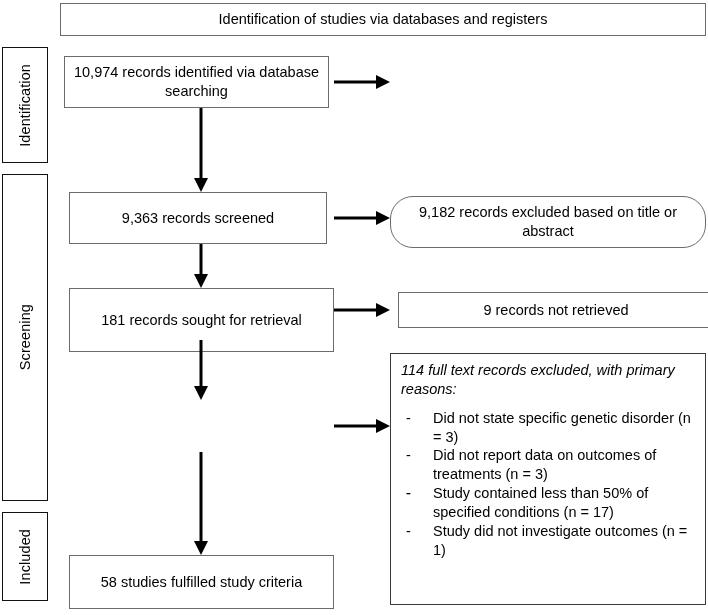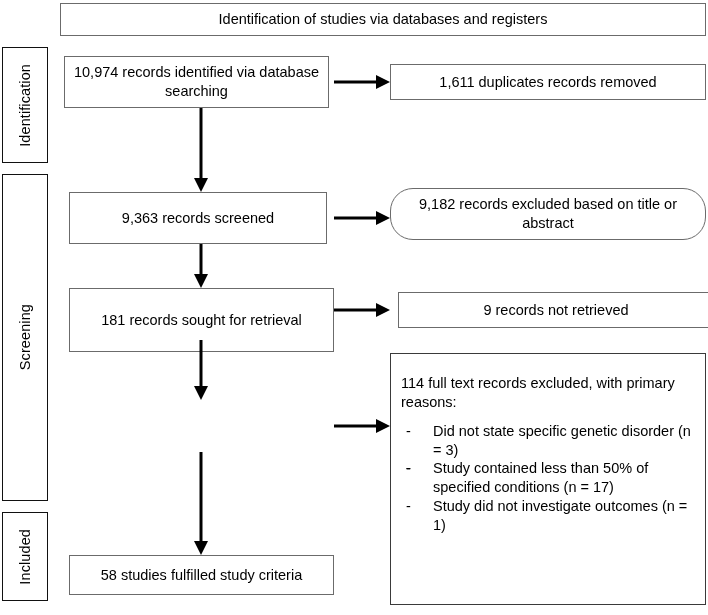--- a/index.html
+++ b/index.html
@@ -55,22 +55,23 @@
     box-sizing: border-box;
     border: 1.5px solid #3a3a3a;
     background: #ffffff;
     padding: 7px 8px 6px 9px;
     font-size: 14.5px;
     line-height: 1.30;
     text-align: left;
     display: block;
   }
   .excl-head {
-    margin: 13px 0 0 1px;
+    margin: 0 0 0 1px;
     padding: 0;
+    font-style: italic;
   }
   .excl-list {
     list-style: none;
     margin: 10px 0 0 0;
     padding: 0;
   }
   .excl-list li {
     position: relative;
     padding-left: 33px;
     margin-bottom: 0px;
@@ -107,64 +108,62 @@
   <div class="stage-box" style="left:2px; top:174px; width:46px; height:327px;">
     <span class="stage-label">Screening</span>
   </div>
   <div class="stage-box" style="left:2px; top:512px; width:46px; height:89px;">
     <span class="stage-label">Included</span>
   </div>
 
   <div class="box" style="left:64px; top:56px; width:265px; height:52px;">
     <span>10,974 records identified via database searching</span>
   </div>
-  <div class="box" style="left:390px; top:64px; width:316px; height:36px;">
-    <span>1,611 duplicates records removed</span>
-  </div>
 
   <div class="box" style="left:69px; top:192px; width:258px; height:52px;">
     <span>9,363 records screened</span>
   </div>
-  <div class="box" style="left:390px; top:188px; width:316px; height:52px;border-radius:23px;">
+  <div class="box" style="left:390px; top:196px; width:316px; height:52px;border-radius:23px;">
     <span>9,182 records excluded based on title or abstract</span>
   </div>
 
   <div class="box" style="left:69px; top:288px; width:265px; height:64px;">
     <span>181 records sought for retrieval</span>
   </div>
   <div class="box" style="left:390px; top:292px; width:316px; height:36px;margin-left:8px;">
     <span>9 records not retrieved</span>
   </div>
 
 
   <div class="excl-box" style="left:390px; top:353px; width:316px; height:252px;">
     <div class="excl-head">114 full text records excluded, with primary reasons:</div>
     <ul class="excl-list">
       <li>
         <span class="dash">-</span>
         <span>Did not state specific genetic disorder (n = 3)</span>
       </li>
       <li>
         <span class="dash">-</span>
+        <span>Did not report data on outcomes of treatments (n = 3)</span>
       </li>
       <li>
         <span class="dash">-</span>
       </li>
       <li>
         <span class="dash">-</span>
         <span>Study contained less than 50% of specified conditions (n = 17)</span>
       </li>
       <li>
         <span class="dash">-</span>
         <span>Study did not investigate outcomes (n = 1)</span>
       </li>
     </ul>
   </div>
 
-  <div class="box" style="left:69px; top:555px; width:265px; height:40px;">
+  <div class="box" style="left:69px; top:555px; width:265px; height:54px;">
     <span>58 studies fulfilled study criteria</span>
   </div>
 
   <svg class="connector" style="left:0; top:0; width:708px; height:615px;">
 
     <line x1="201" y1="108" x2="201" y2="180"></line>
     <polygon points="201,192 194,178 208,178"></polygon>
 
     <line x1="201" y1="244" x2="201" y2="276"></line>
     <polygon points="201,288 194,274 208,274"></polygon>

